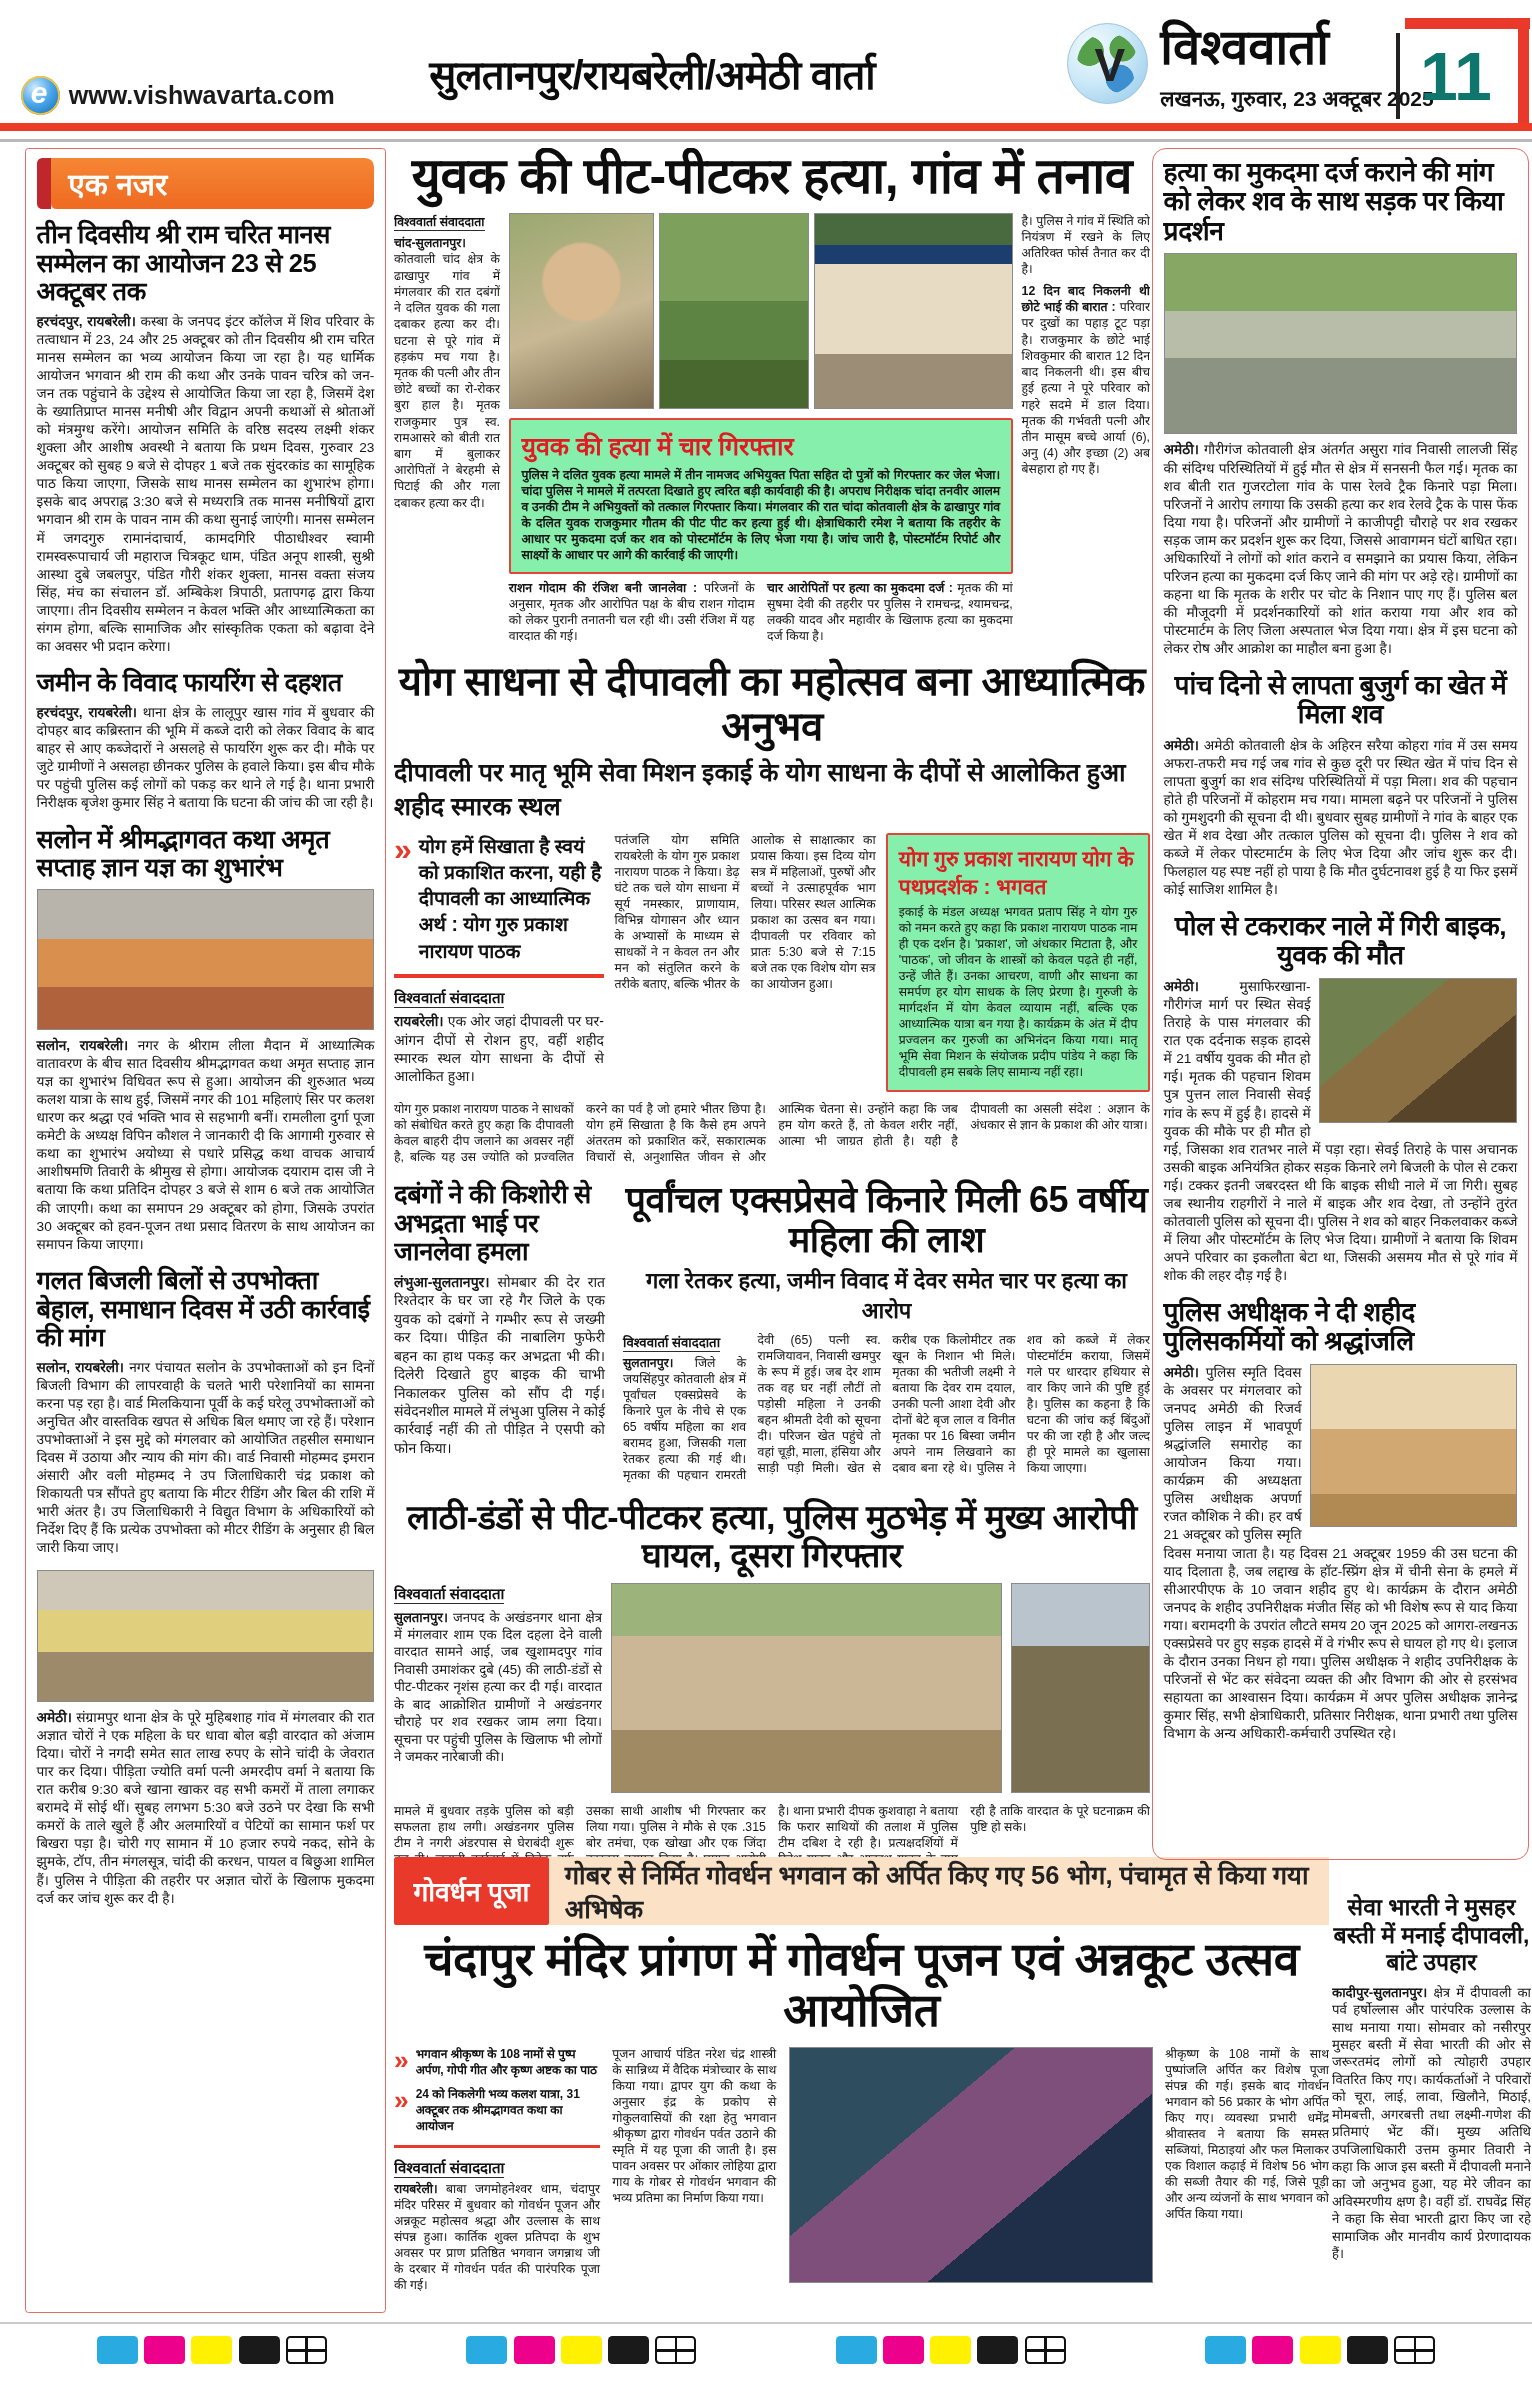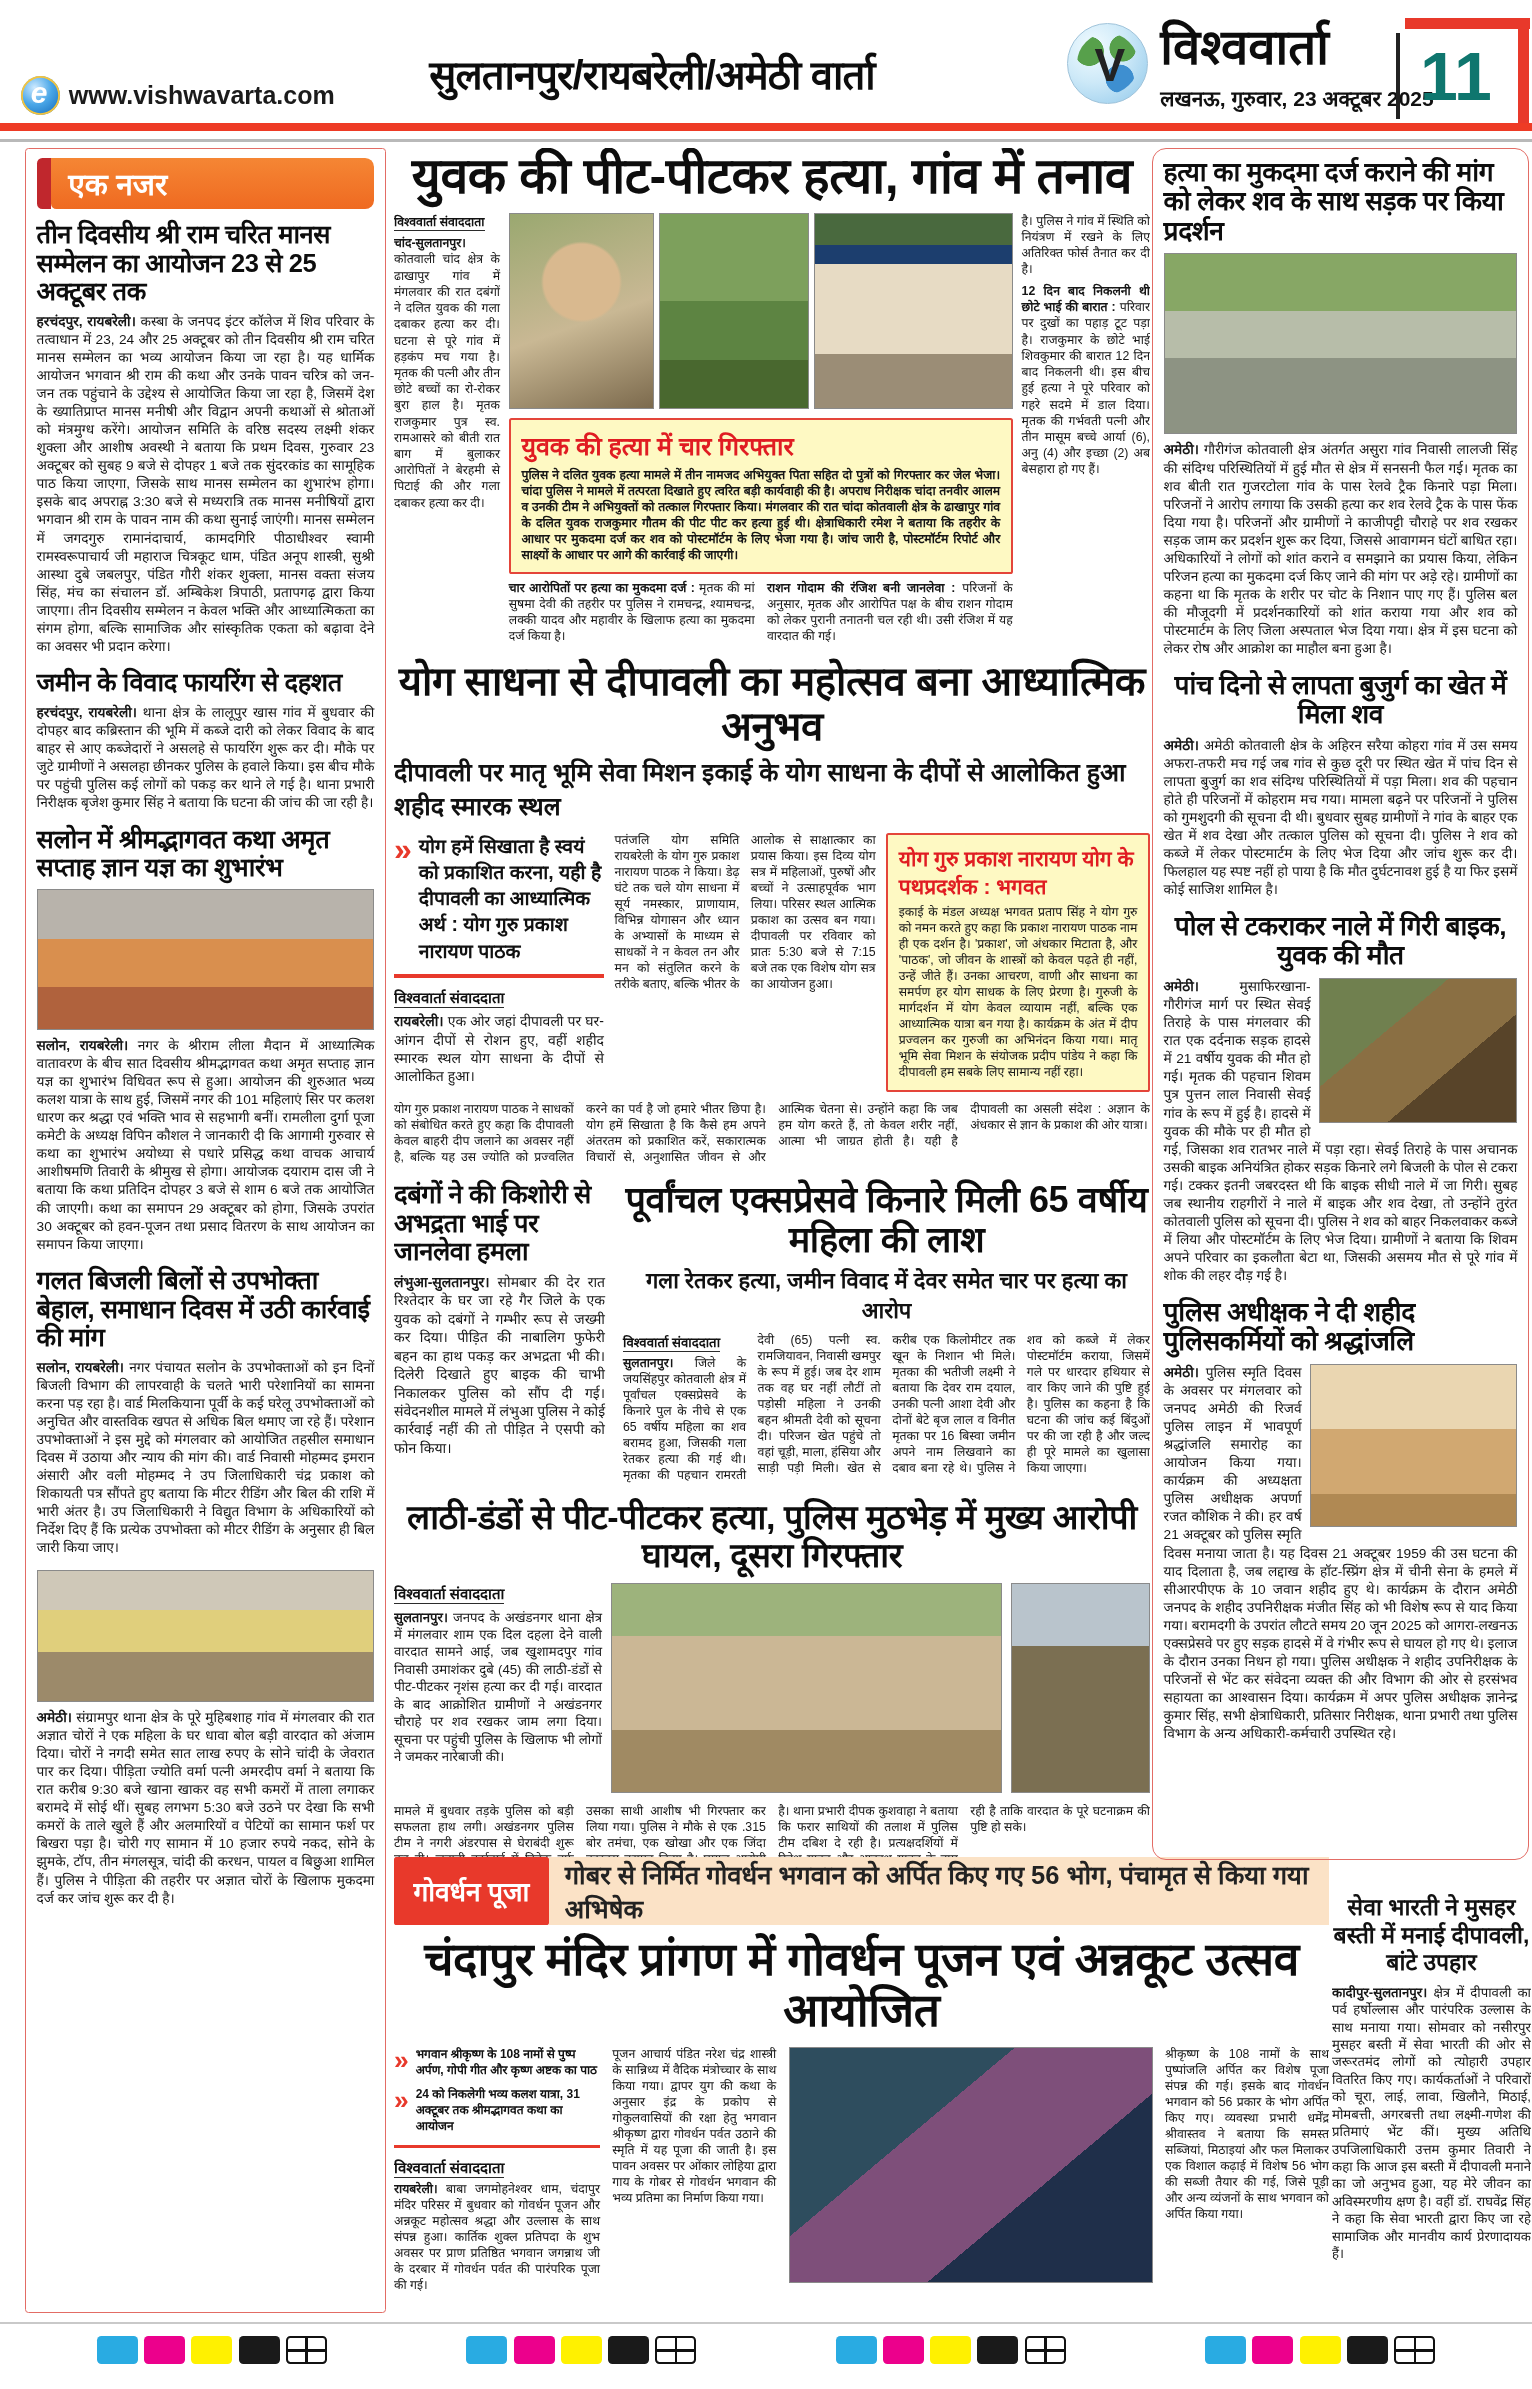--- a/index.html
+++ b/index.html
@@ -48,21 +48,21 @@
 
   
   .center{position:absolute;left:394px;top:148px;width:756px;height:1710px;overflow:hidden}
   .main-h1{font-size:50px;text-align:center;margin-bottom:8.8px}
   .ms-row{display:flex;gap:8.8px}
   .ms-colA{width:106px;flex:none}
   .ms-colA .body-txt,.ms-colC .body-txt{font-size:12.3px}
   .ms-mid{width:504px;flex:none}
   .ms-photos{display:flex;gap:5.3px;height:196px;margin-bottom:8.8px}
   .ms-colC{flex:1}
-  .redbox{border:2.6px solid #e4453a;border-radius:2.6px;padding:8.8px 10.6px;background:#fef9c3}
+  .redbox{border:2.6px solid #e4453a;border-radius:2.6px;padding:8.8px 10.6px;background:#86efac}
   .redbox .bh{color:#e01c22;font-size:25px;font-weight:bold;margin-bottom:5.3px}
   .cont2{column-count:2;column-gap:12.3px;margin-top:7px}
   .sect{margin-top:14px}
   .yoga-h2{font-size:40px;text-align:center}
   .yoga-sub{font-size:25px;font-weight:bold;text-align:left;margin:5.3px 0 10.6px}
   .yoga-row{display:flex;gap:10.6px}
   .pullcol{width:210px;flex:none}
   .pq{display:flex;gap:7px}
   .pq .mark{color:#e8392b;font-size:32px;font-weight:bold;line-height:1}
   .pq .qt{font-size:19.4px;font-weight:bold;line-height:1.35}
@@ -200,22 +200,22 @@
           <div class="ms-photos">
             <div class="photo ph-portrait" style="width:145px"></div>
             <div class="photo ph-field" style="width:150px"></div>
             <div class="photo ph-station" style="flex:1"></div>
           </div>
           <div class="redbox">
             <div class="bh">युवक की हत्या में चार गिरफ्तार</div>
             <p class="body-sm" style="font-weight:bold">पुलिस ने दलित युवक हत्या मामले में तीन नामजद अभियुक्त पिता सहित दो पुत्रों को गिरफ्तार कर जेल भेजा। चांदा पुलिस ने मामले में तत्परता दिखाते हुए त्वरित बड़ी कार्यवाही की है। अपराध निरीक्षक चांदा तनवीर आलम व उनकी टीम ने अभियुक्तों को तत्काल गिरफ्तार किया। मंगलवार की रात चांदा कोतवाली क्षेत्र के ढाखापुर गांव के दलित युवक राजकुमार गौतम की पीट पीट कर हत्या हुई थी। क्षेत्राधिकारी रमेश ने बताया कि तहरीर के आधार पर मुकदमा दर्ज कर शव को पोस्टमॉर्टम के लिए भेजा गया है। जांच जारी है, पोस्टमॉर्टम रिपोर्ट और साक्ष्यों के आधार पर आगे की कार्रवाई की जाएगी।</p>
           </div>
           <div class="cont2">
+            <p class="body-sm"><b>राशन गोदाम की रंजिश बनी जानलेवा :</b> <span>परिजनों के अनुसार, मृतक और आरोपित पक्ष के बीच राशन गोदाम को लेकर पुरानी तनातनी चल रही थी। उसी रंजिश में यह वारदात की गई।</span></p>
             <p class="body-sm"><b>चार आरोपितों पर हत्या का मुकदमा दर्ज :</b> <span>मृतक की मां सुषमा देवी की तहरीर पर पुलिस ने रामचन्द्र, श्यामचन्द्र, लक्की यादव और महावीर के खिलाफ हत्या का मुकदमा दर्ज किया है।</span></p>
-            <p class="body-sm"><b>राशन गोदाम की रंजिश बनी जानलेवा :</b> <span>परिजनों के अनुसार, मृतक और आरोपित पक्ष के बीच राशन गोदाम को लेकर पुरानी तनातनी चल रही थी। उसी रंजिश में यह वारदात की गई।</span></p>
           </div>
         </div>
         <div class="ms-colC">
           <p class="body-txt">है। पुलिस ने गांव में स्थिति को नियंत्रण में रखने के लिए अतिरिक्त फोर्स तैनात कर दी है।</p>
           <p class="body-txt" style="margin-top:5.3px"><b>12 दिन बाद निकलनी थी छोटे भाई की बारात :</b> <span>परिवार पर दुखों का पहाड़ टूट पड़ा है। राजकुमार के छोटे भाई शिवकुमार की बारात 12 दिन बाद निकलनी थी। इस बीच हुई हत्या ने पूरे परिवार को गहरे सदमे में डाल दिया। मृतक की गर्भवती पत्नी और तीन मासूम बच्चे आर्या (6), अनु (4) और इच्छा (2) अब बेसहारा हो गए हैं।</span></p>
         </div>
       </div>
     </section>
 
     <section class="sect">

